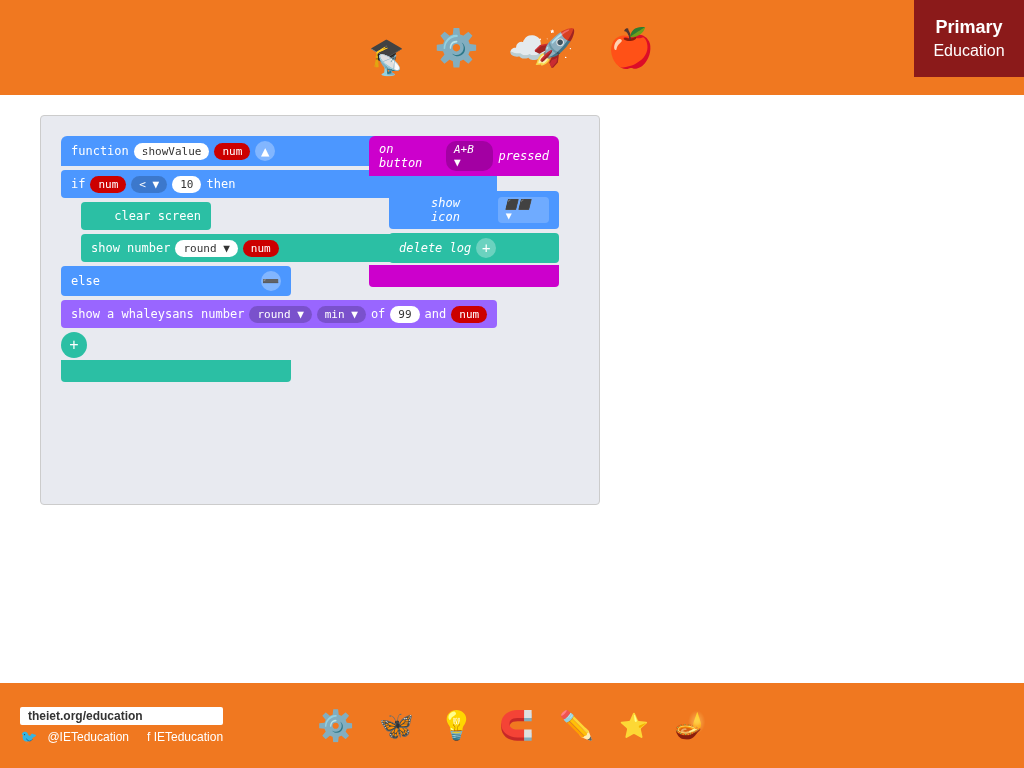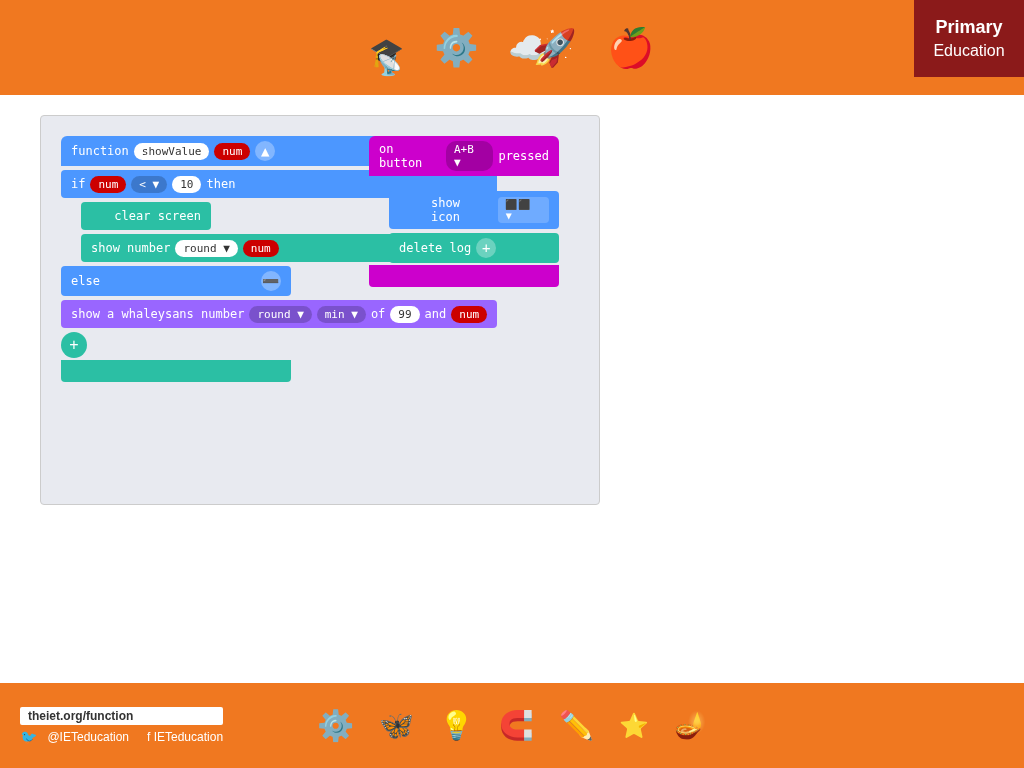--- a/index.html
+++ b/index.html
@@ -86,20 +86,21 @@
     
     .block-group-left {
       position: absolute;
       left: 0;
       top: 0;
     }
     .block-group-right {
       position: absolute;
       right: 30px;
       top: 0;
+      font-style: italic;
     }
 
     .block {
       display: flex;
       align-items: center;
       border-radius: 4px;
       padding: 5px 10px;
       font-family: monospace;
       font-size: 12px;
       color: white;
@@ -288,21 +289,21 @@
 
         <div style="background:#cc00cc;height:22px;width:190px;border-radius:0 0 4px 4px;margin-top:2px;"></div>
       </div>
 
     </div>
   </div>
 </div>
 
 <div class="footer">
   <div class="footer-left">
-    <div class="footer-url">theiet.org/function</div>
+    <div class="footer-url">theiet.org/education</div>
     <div class="footer-social">
       <span style="color:#1da1f2;font-size:14px;">🐦</span>
       <span style="color:white;font-size:12px;">@IETeducation</span>
       <span style="color:white;font-size:12px;margin-left:8px;">f IETeducation</span>
     </div>
   </div>
 
   <div class="footer-icons">
     <span style="font-size:30px;">⚙️</span>
     <span style="font-size:28px;">🦋</span>

